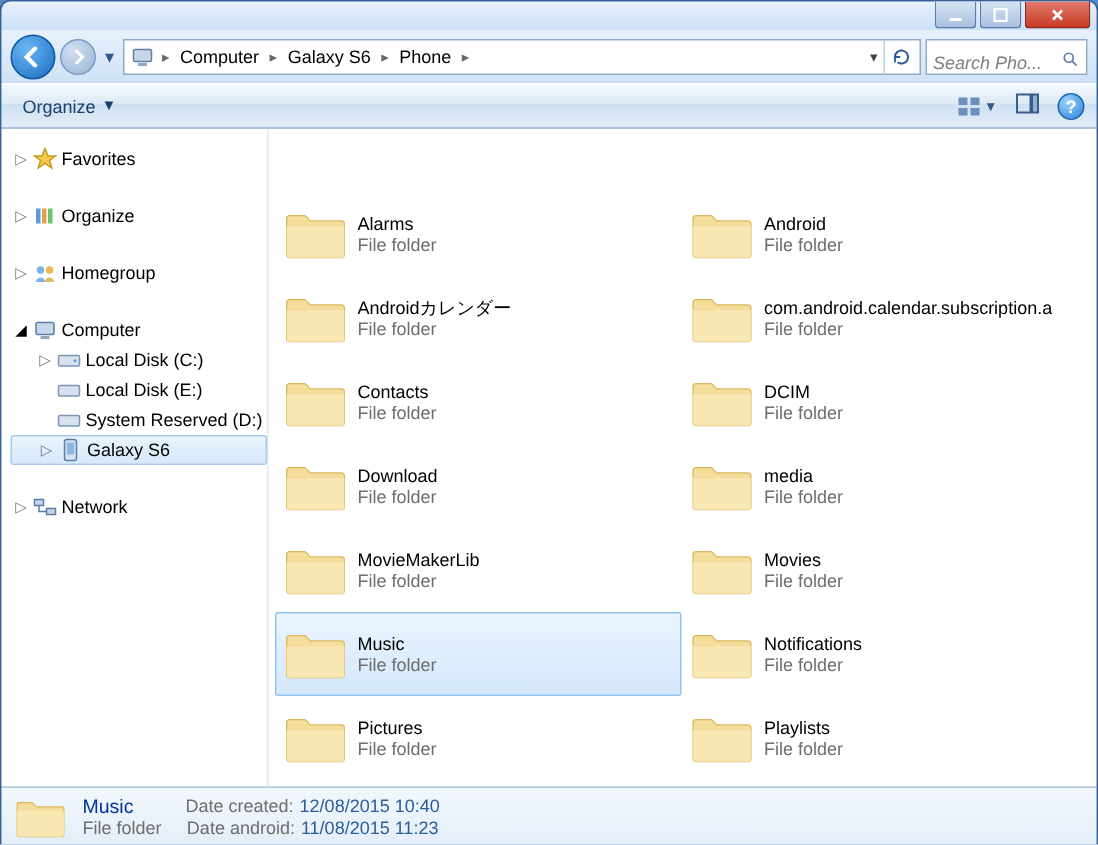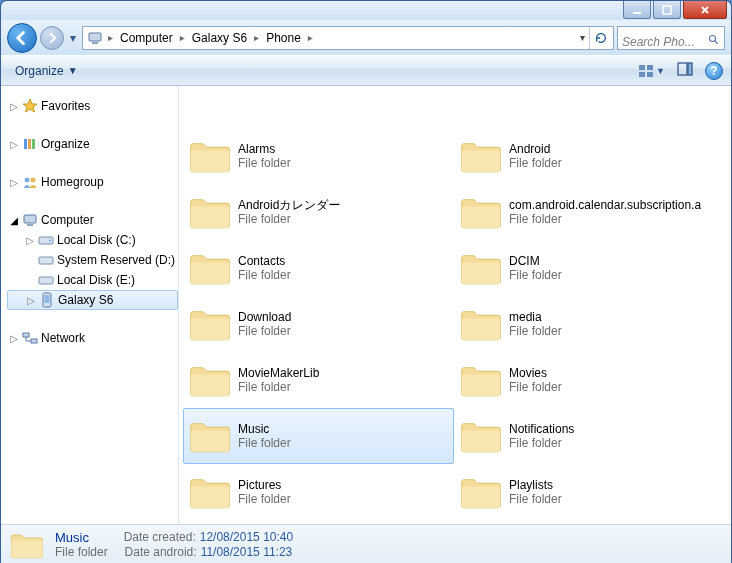--- a/index.html
+++ b/index.html
@@ -344,30 +344,30 @@
             </span>
         <span>Local Disk (C:)</span>
       </div>
       <div class="navitem indent1">
         <span class="expander"></span>
         <span class="navicon">
               <svg viewBox="0 0 16 16">
                 <rect x="1" y="5" width="14" height="7" rx="1" fill="#d8e2ee" stroke="#7b95b4"></rect>
               </svg>
             </span>
-        <span>System Reserved (D:)</span>
+        <span>Local Disk (E:)</span>
       </div>
       <div class="navitem indent1">
         <span class="expander"></span>
         <span class="navicon">
               <svg viewBox="0 0 16 16">
                 <rect x="1" y="5" width="14" height="7" rx="1" fill="#d8e2ee" stroke="#7b95b4"></rect>
               </svg>
             </span>
-        <span>Local Disk (E:)</span>
+        <span>System Reserved (D:)</span>
       </div>
       <div class="navitem indent1 selected">
         <span class="expander">▷</span>
         <span class="navicon">
               <svg viewBox="0 0 16 16">
                 <rect x="4" y="1" width="8" height="14" rx="1.5" fill="#d8e2ee" stroke="#5b7da7"></rect>
                 <rect x="5.5" y="3" width="5" height="8" fill="#8bb8e4"></rect>
               </svg>
             </span>
         <span>Galaxy S6</span>

